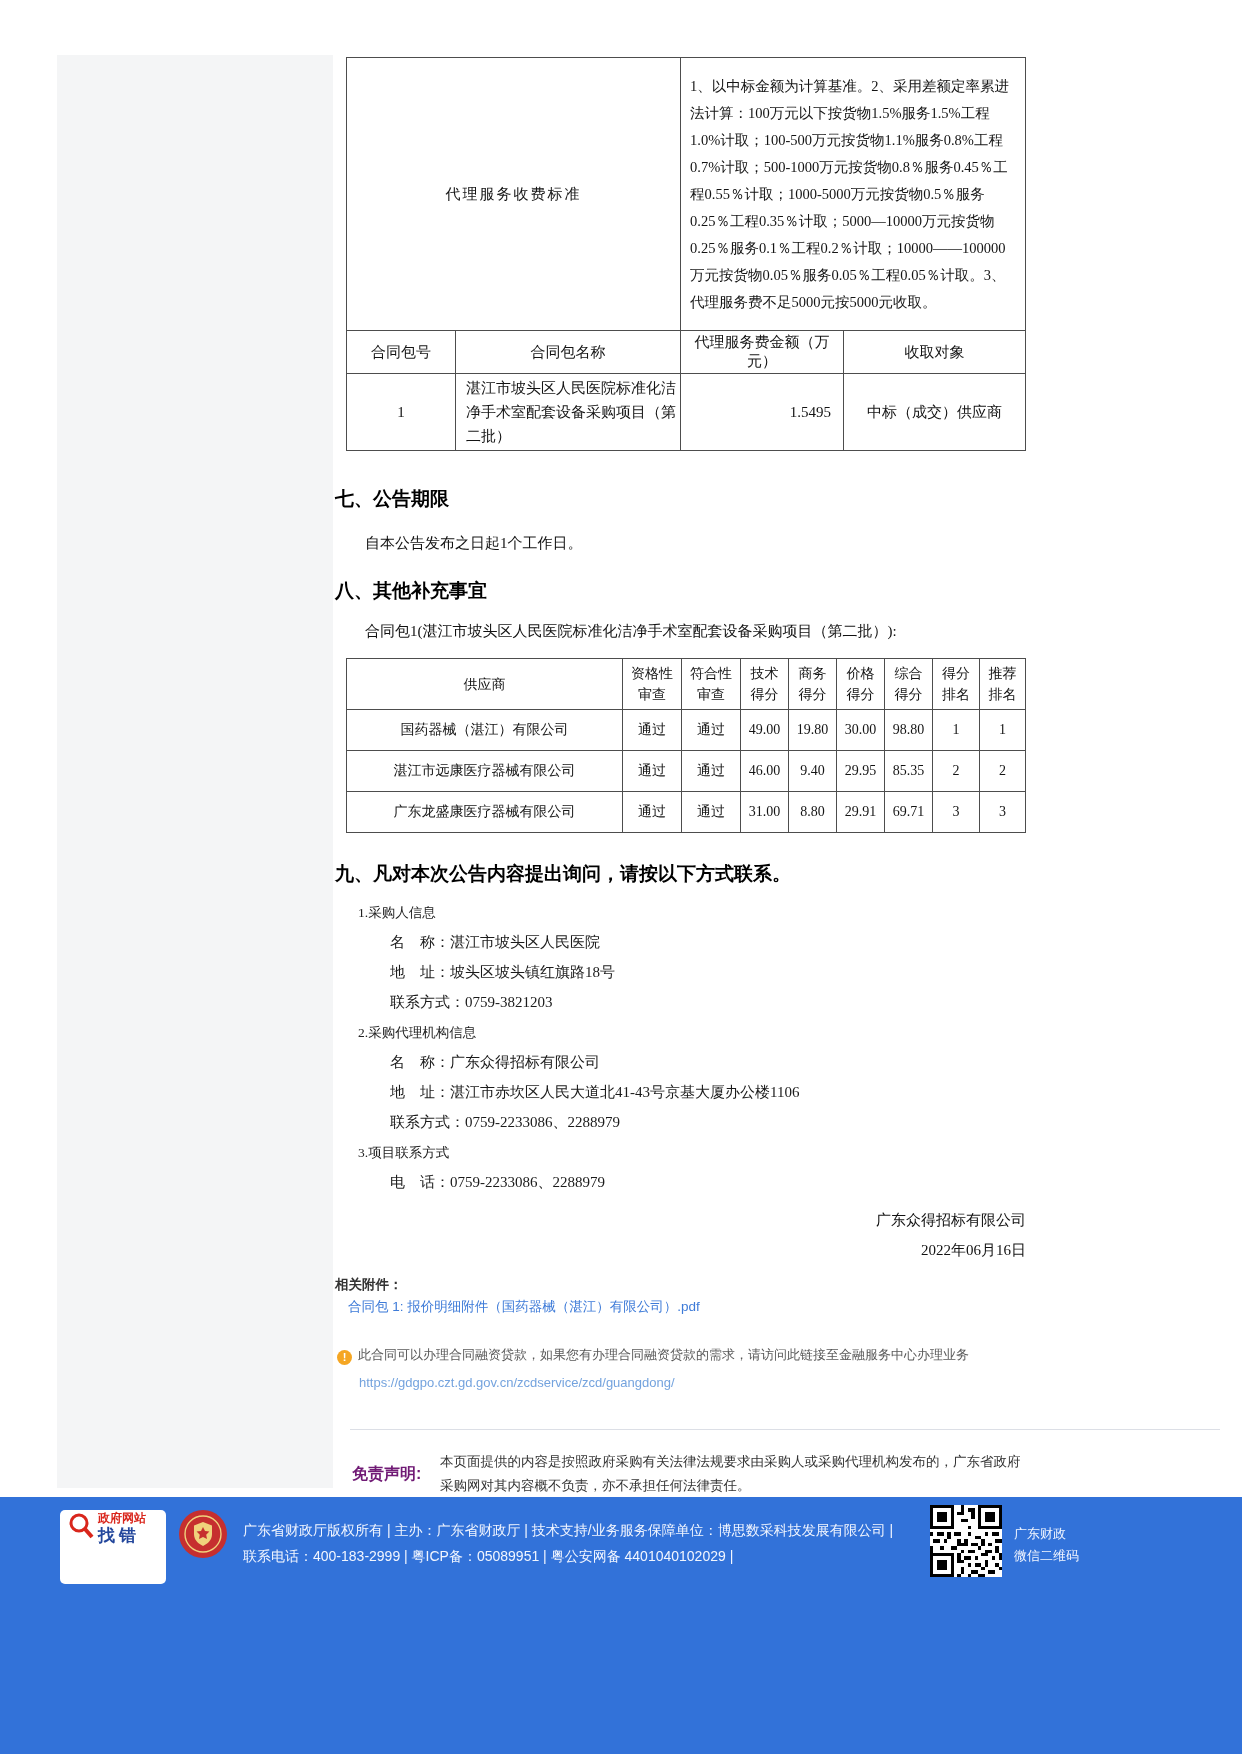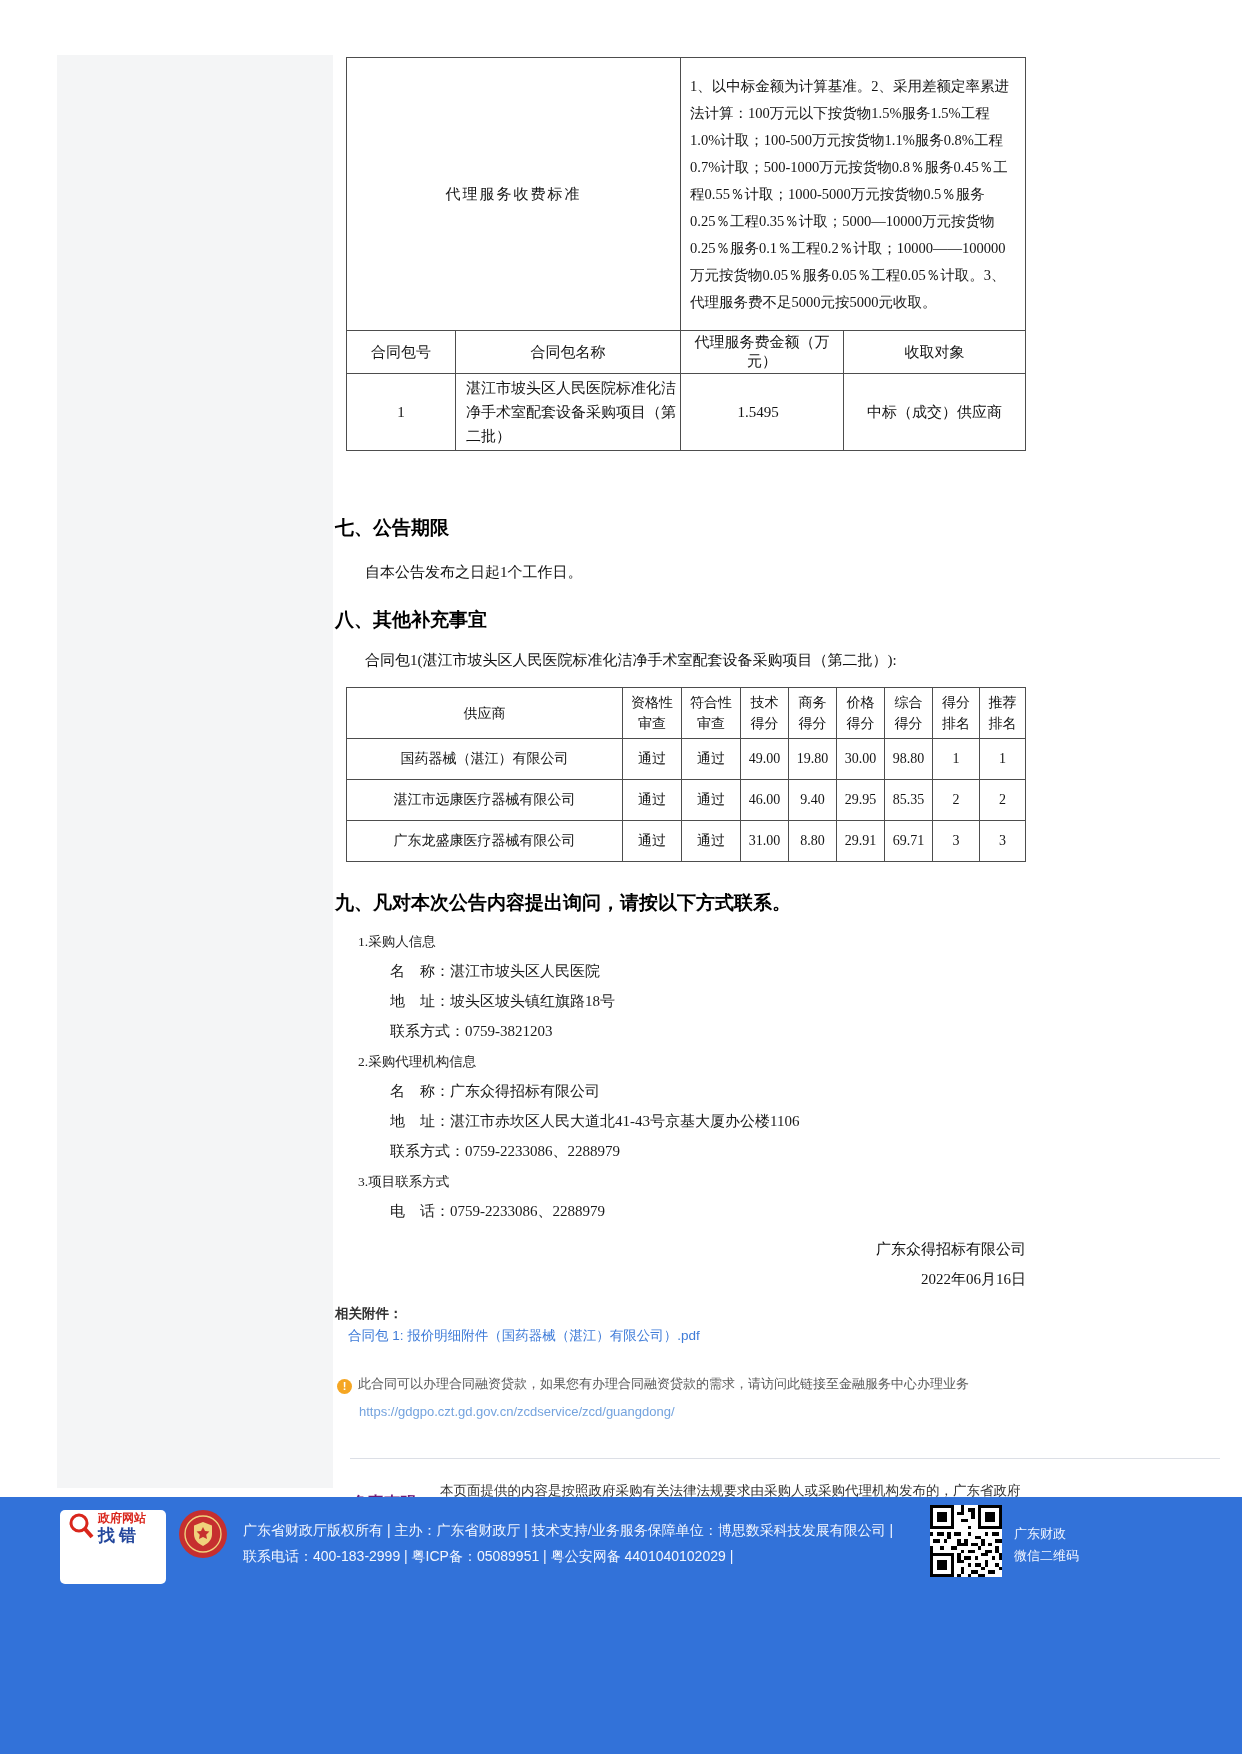--- a/index.html
+++ b/index.html
@@ -17,29 +17,29 @@
 
   table { border-collapse:collapse; table-layout:fixed; margin-left:11px; width:679px; }
   td { border:1px solid #4d4d4d; text-align:center; vertical-align:middle;
        font-size:15px; color:#141414; padding:2px 4px; }
   .t1 .fee-label { letter-spacing:2px; }
   .t1 .fee-row td { height:273px; }
   .t1 .fee-text { text-align:left; line-height:27px; padding:6px 6px 6px 9px; font-size:14.5px; }
   .t1 .hdr td { height:38px; }
   .t1 .data td { height:57px; }
   .t1 .name-cell { text-align:left; padding-left:10px; line-height:24px;margin-top:6px; }
-  .t1 .amount-cell { padding-right:12px; }
+  .t1 .amount-cell { text-align:right; padding-right:12px; }
 
   .t2 td { font-size:14px; padding:2px 2px; }
   .t2 .hdr td { height:51px; }
   .t2 .hdr span { display:block; line-height:21px; }
   .t2 .data td { height:41px; }
 
   h2.sec { font-size:19px; font-weight:bold; color:#000; line-height:26px; }
-  .sec7 { margin-top:64px; }
+  .sec7 { margin-top:35px; }
   .sec8 { margin-top:24px; }
   .sec9 { margin-top:28px; }
   .para { margin-left:30px; margin-top:20px; font-size:15px; line-height:22px; }
   .para.intro { margin-top:16px; }
   .t2 { margin-top:16px; }
 
   .grp-label { margin-left:23px; margin-top:10px; font-size:13.5px; line-height:20px; color:#222; }
   .grp-label.first { margin-top:16px; }
   .grp-line { margin-left:55px; margin-top:8px; font-size:15px; line-height:22px; color:#1a1a1a; }
   .sig { text-align:right; font-size:15px; line-height:22px; margin-top:16px; }

